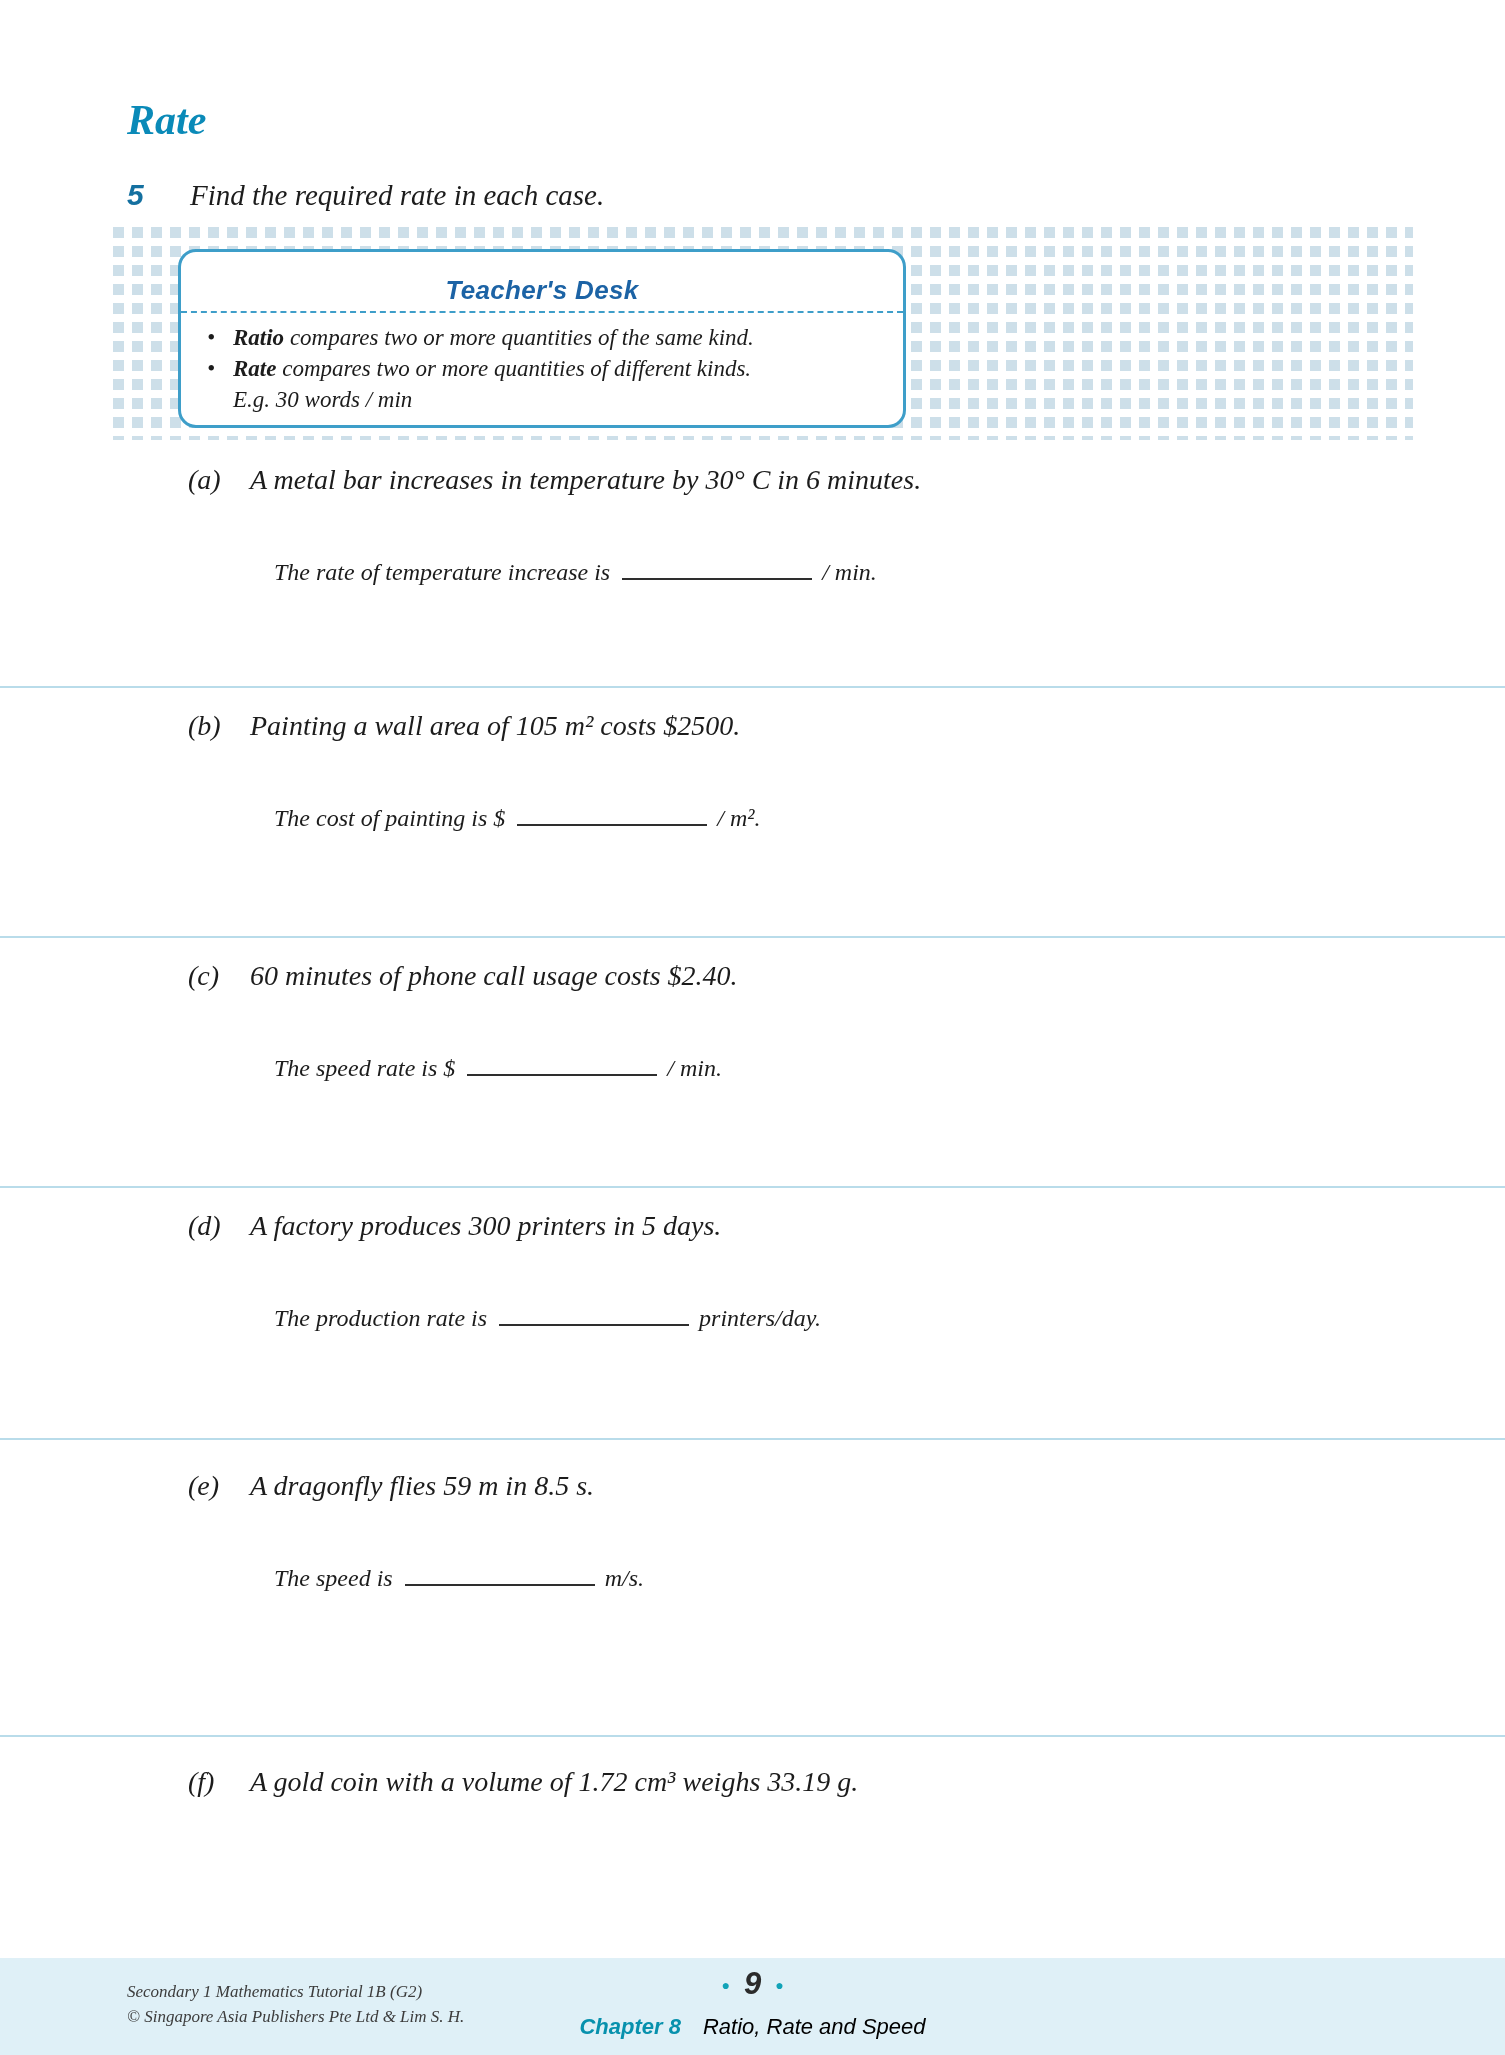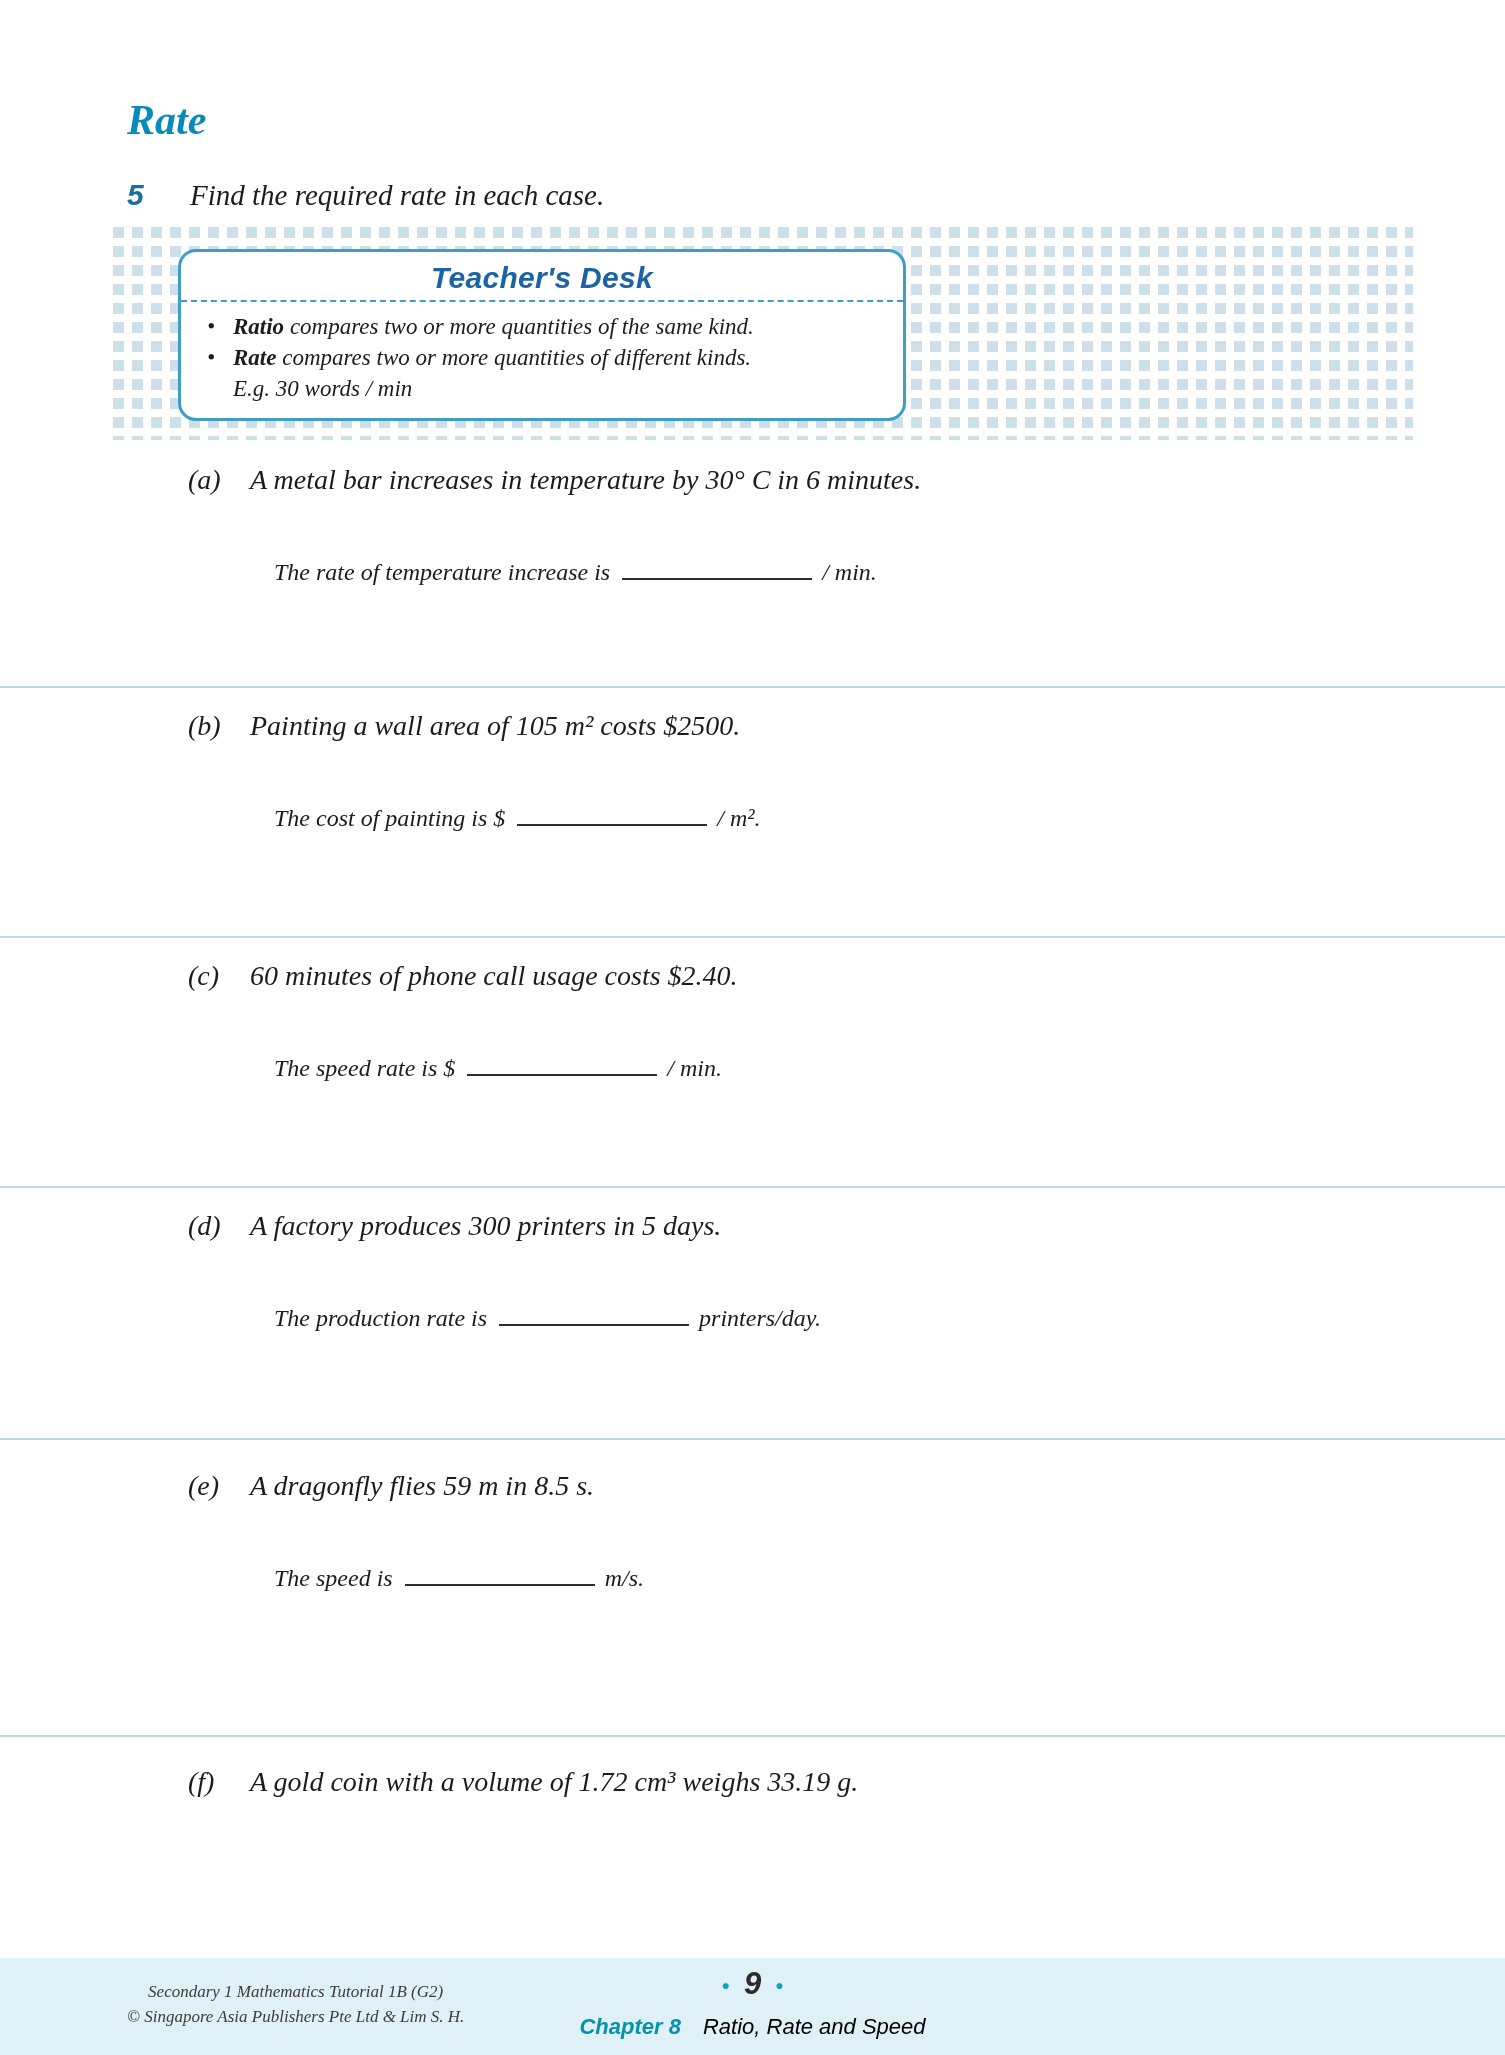--- a/index.html
+++ b/index.html
@@ -39,23 +39,23 @@
     background-size:19px 19px, 19px 19px, auto;
   }
 
   
   .teachers-desk {
     position:absolute; left:65px; top:22px; width:728px; min-height:172px;
     background:#ffffff; border:3px solid #3e9ec9; border-radius:18px;
     overflow:hidden;
   }
   .td-header {
-    text-align:center; padding-top:9px;
+    text-align:center; padding-top:23px;
     font-family:"Liberation Sans",sans-serif;
-    font-weight:bold; font-size:30px; color:#1c63a5;
+    font-weight:bold; font-size:26px; color:#1c63a5;
     letter-spacing:0.3px;
   }
   .td-dashed { border-top:2px dashed #3e9ec9; margin-top:5px; }
   .td-list { padding:9px 22px 10px 26px; }
   .td-li { display:flex; font-size:23px; line-height:31px; color:#1c1c1c; }
   .td-bullet { width:26px; flex:0 0 26px; }
   .td-term { font-weight:bold; }
   .td-example { display:block; }
 
   
@@ -71,21 +71,21 @@
   
   .divider { position:absolute; left:0; width:1505px; border-top:2px solid #b9dcea; }
 
   
   .footer {
     position:absolute; left:0; bottom:0; width:1505px; height:97px;
     background:#dff0f7;
   }
   .footer-left {
     position:absolute; left:127px; top:22px;
-    font-size:17px; line-height:1.45; color:#3c3c3c;text-align:center;
+    font-size:17px; line-height:1.45; color:#3c3c3c;
   }
   .footer-pagenum {
     position:absolute; left:0; width:100%; top:8px; text-align:center;
     color:#222222;
   }
   .page-dot { color:#11a3b8; font-size:14px; vertical-align:4px; margin:0 14px; }
   .page-number { font-weight:bold; font-size:31px; font-family:"Liberation Sans",sans-serif; color:#2b2b2b; }
   .footer-chapter {
     position:absolute; left:0; width:100%; top:56px; text-align:center;
     font-family:"Liberation Sans",sans-serif; font-size:22px;

